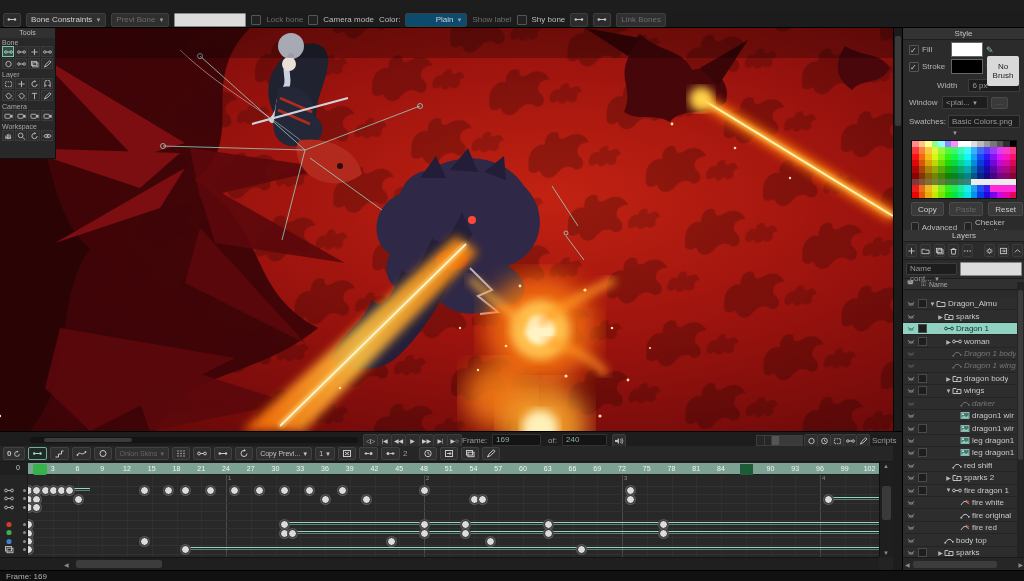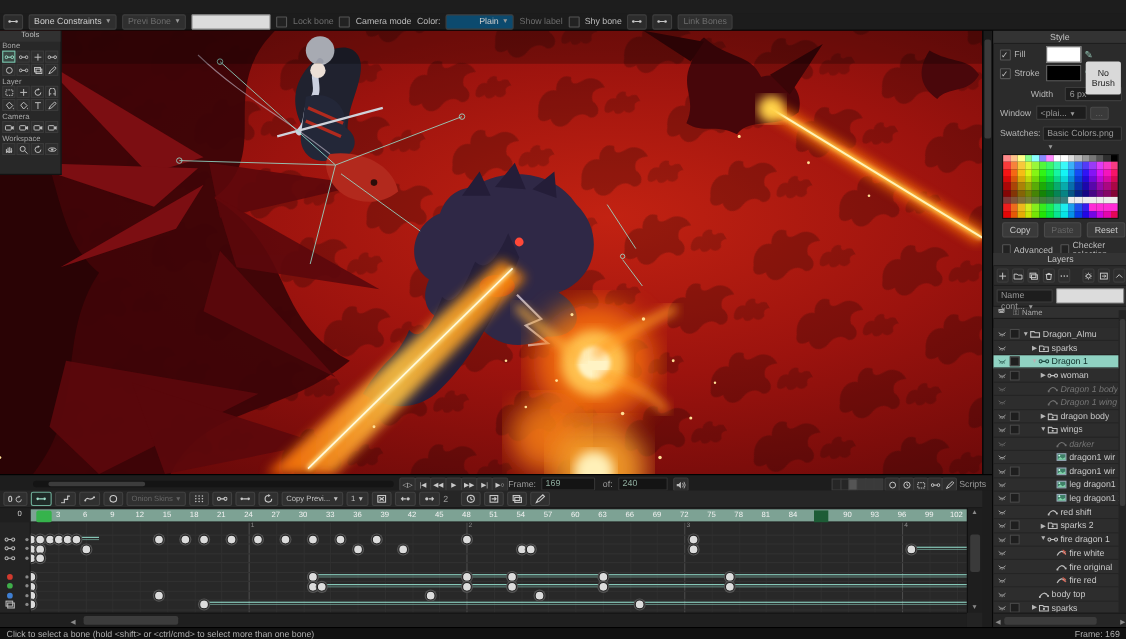--- a/index.html
+++ b/index.html
@@ -1526,16 +1526,15 @@
         </div>
       <div id="layers-hsb">
         <span style="position:absolute;left:2px;top:3px;font-size:6px;color:#8a8a8a;">◀</span>
         <div class="handle"></div>
         <span style="position:absolute;right:2px;top:3px;font-size:6px;color:#8a8a8a;">▶</span>
       </div>
     </div>
   </div>
 
   <div id="statusbar" class="abs">
-    <span>Click to select a bone (hold &lt;shift&gt; or &lt;ctrl/cmd&gt; to select more than one bone)</span>
     <span>Frame: 169</span>
   </div>
 </div>
 
 </body></html>

